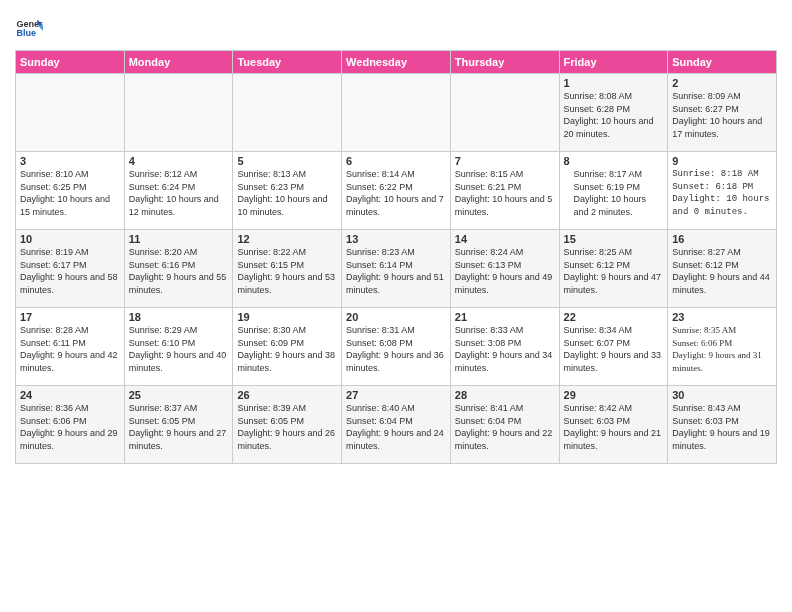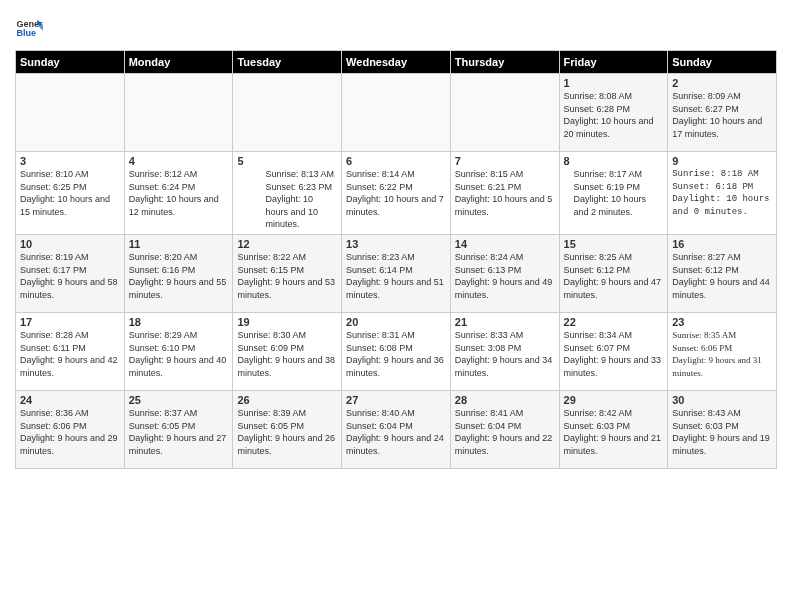--- a/index.html
+++ b/index.html
@@ -41,21 +41,21 @@
     .location {
       font-size: 16px;
       color: #555;
     }
     table {
       width: 100%;
       border-collapse: collapse;
       table-layout: fixed;
     }
     thead tr th {
-      background-color: #000000;
+      background-color: #ec4899;
       color: #fff;
       font-size: 11px;
       font-weight: bold;
       padding: 5px 4px;
       text-align: left;
       border: 1px solid #ccc;
     }
     tbody tr td {
       border: 1px solid #ccc;
       vertical-align: top;
@@ -145,21 +145,21 @@
 Daylight: 10 hours and 15 minutes.</div>
           </td>
           <td>
             <span class="day-num">4</span>
             <div class="day-info" style="white-space: pre-line;">Sunrise: 8:12 AM
 Sunset: 6:24 PM
 Daylight: 10 hours and 12 minutes.</div>
           </td>
           <td>
             <span class="day-num">5</span>
-            <div class="day-info" style="white-space: pre-line; margin-left: 28px;">Sunrise: 8:13 AM
+            <div class="day-info" style="white-space: pre-line;">Sunrise: 8:13 AM
 Sunset: 6:23 PM
 Daylight: 10 hours and 10 minutes.</div>
           </td>
           <td>
             <span class="day-num">6</span>
             <div class="day-info" style="white-space: pre-line;">Sunrise: 8:14 AM
 Sunset: 6:22 PM
 Daylight: 10 hours and 7 minutes.</div>
           </td>
           <td>

